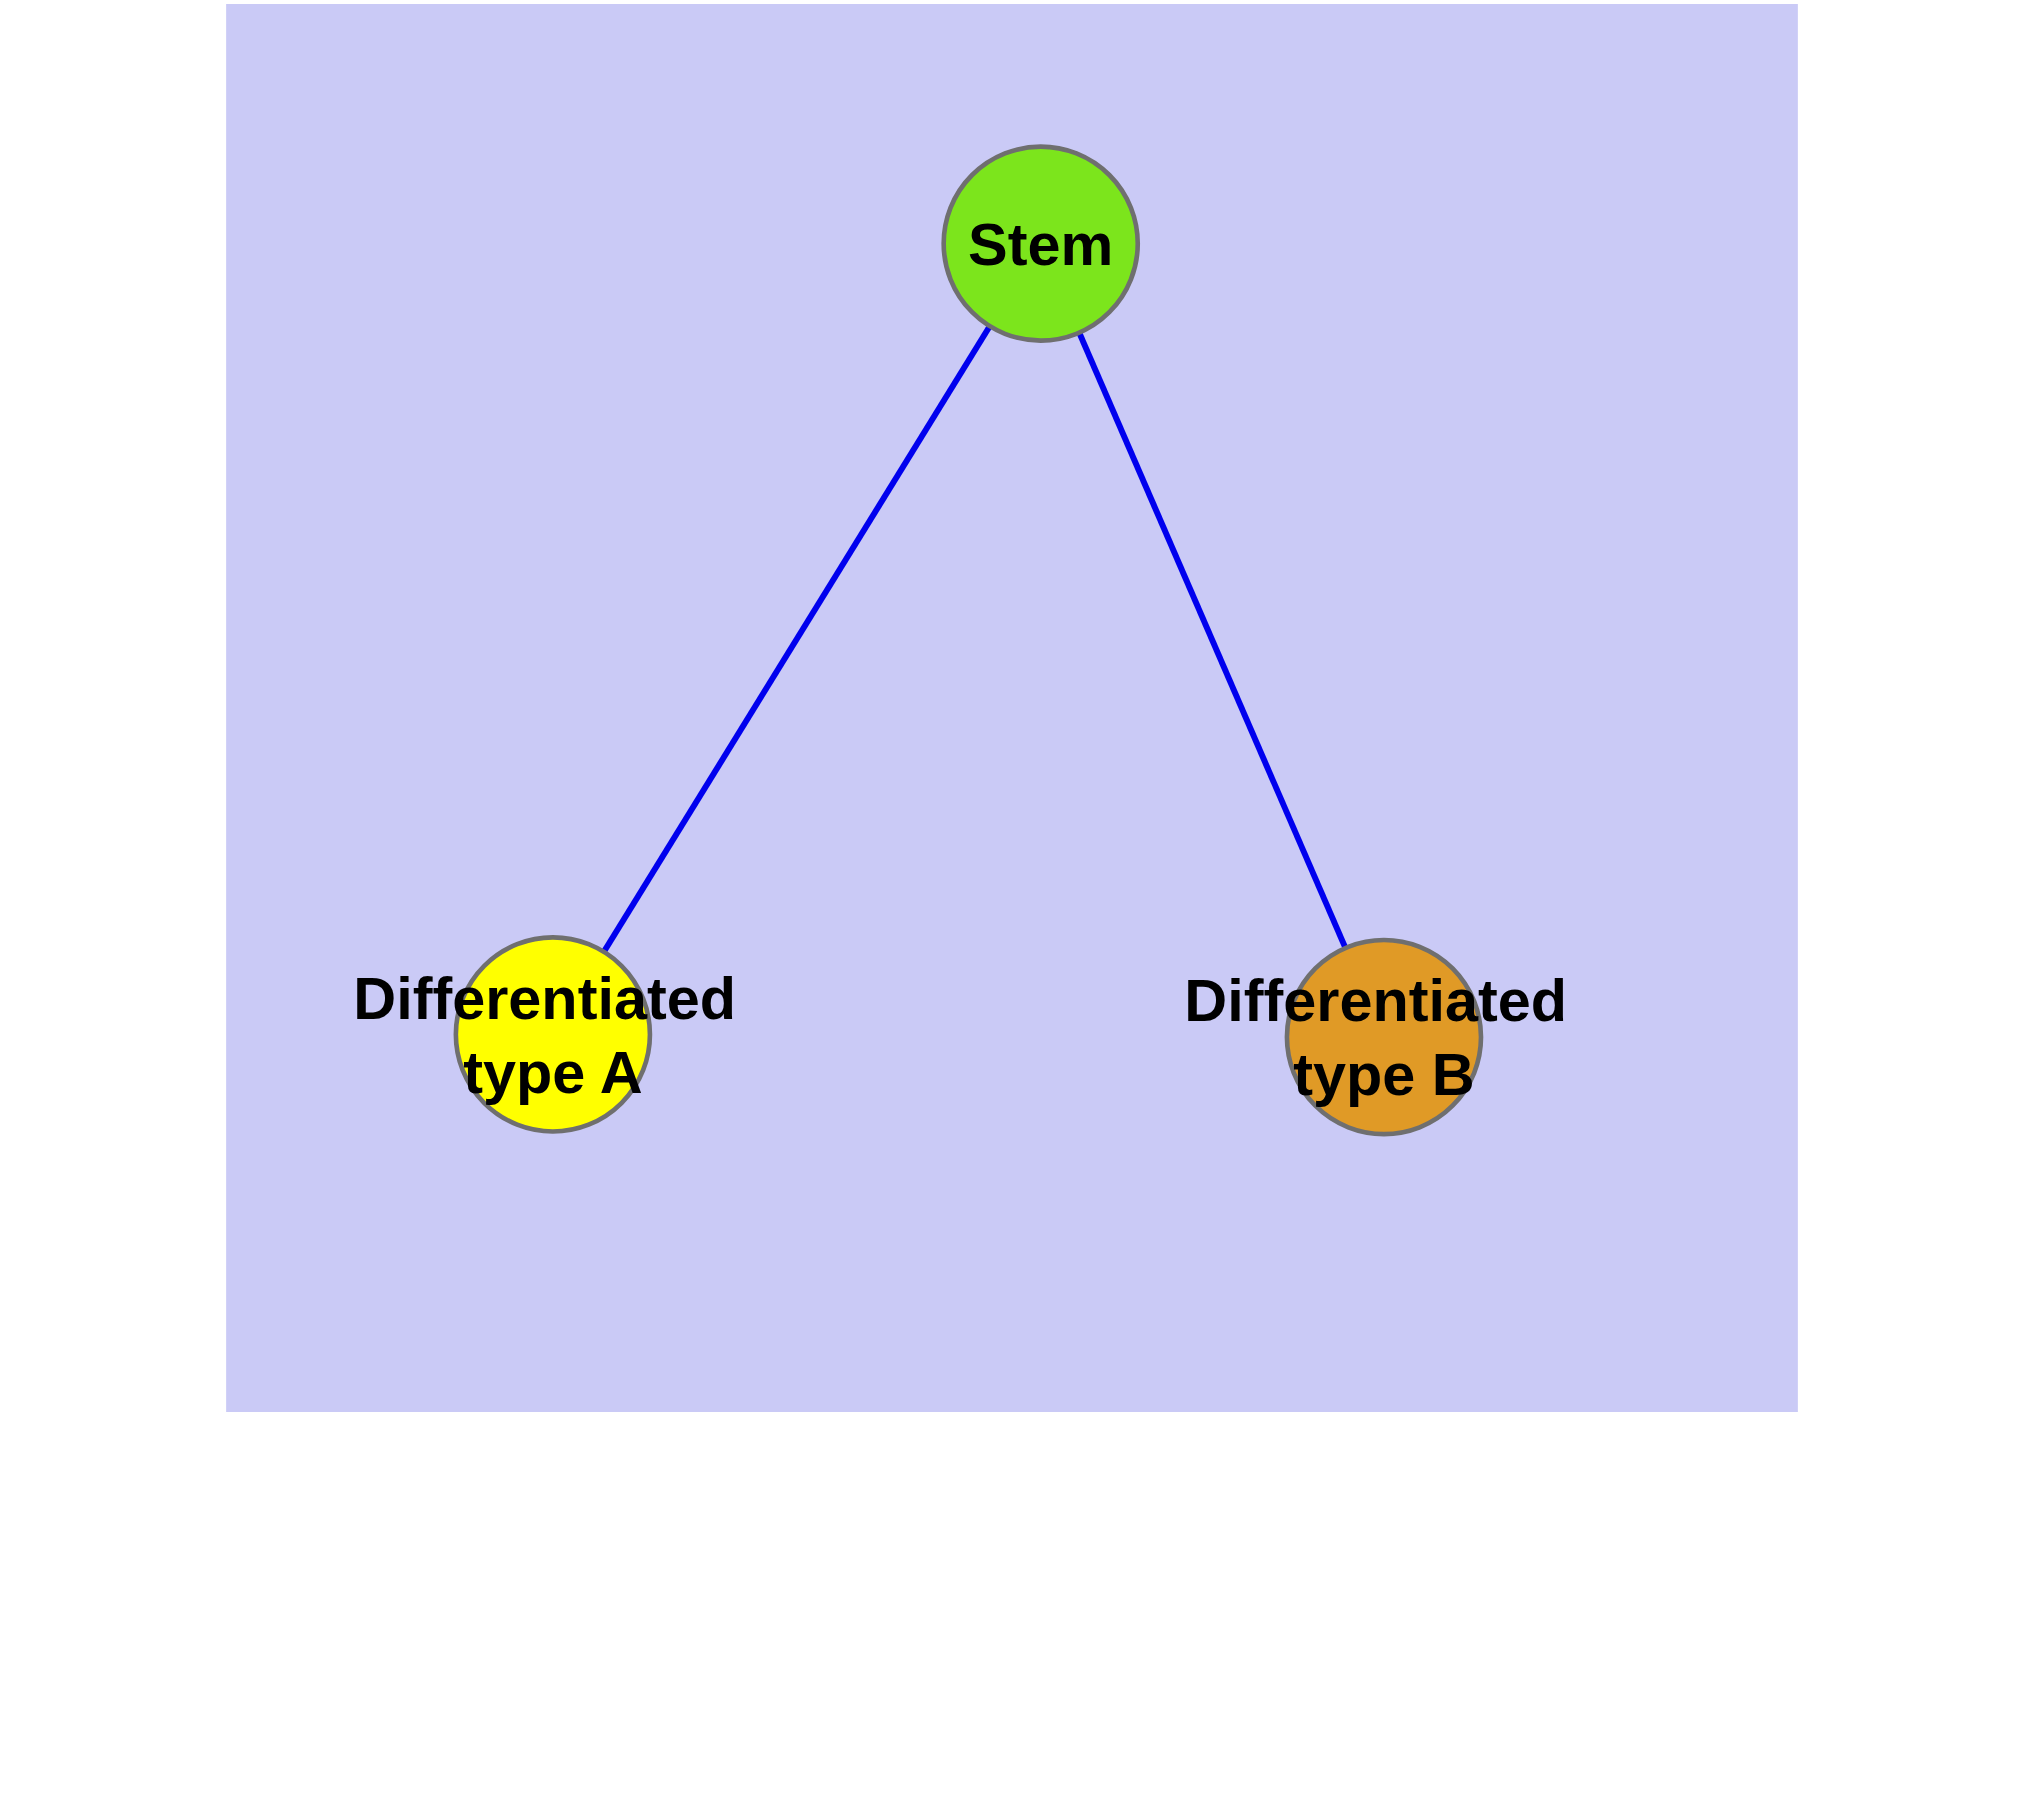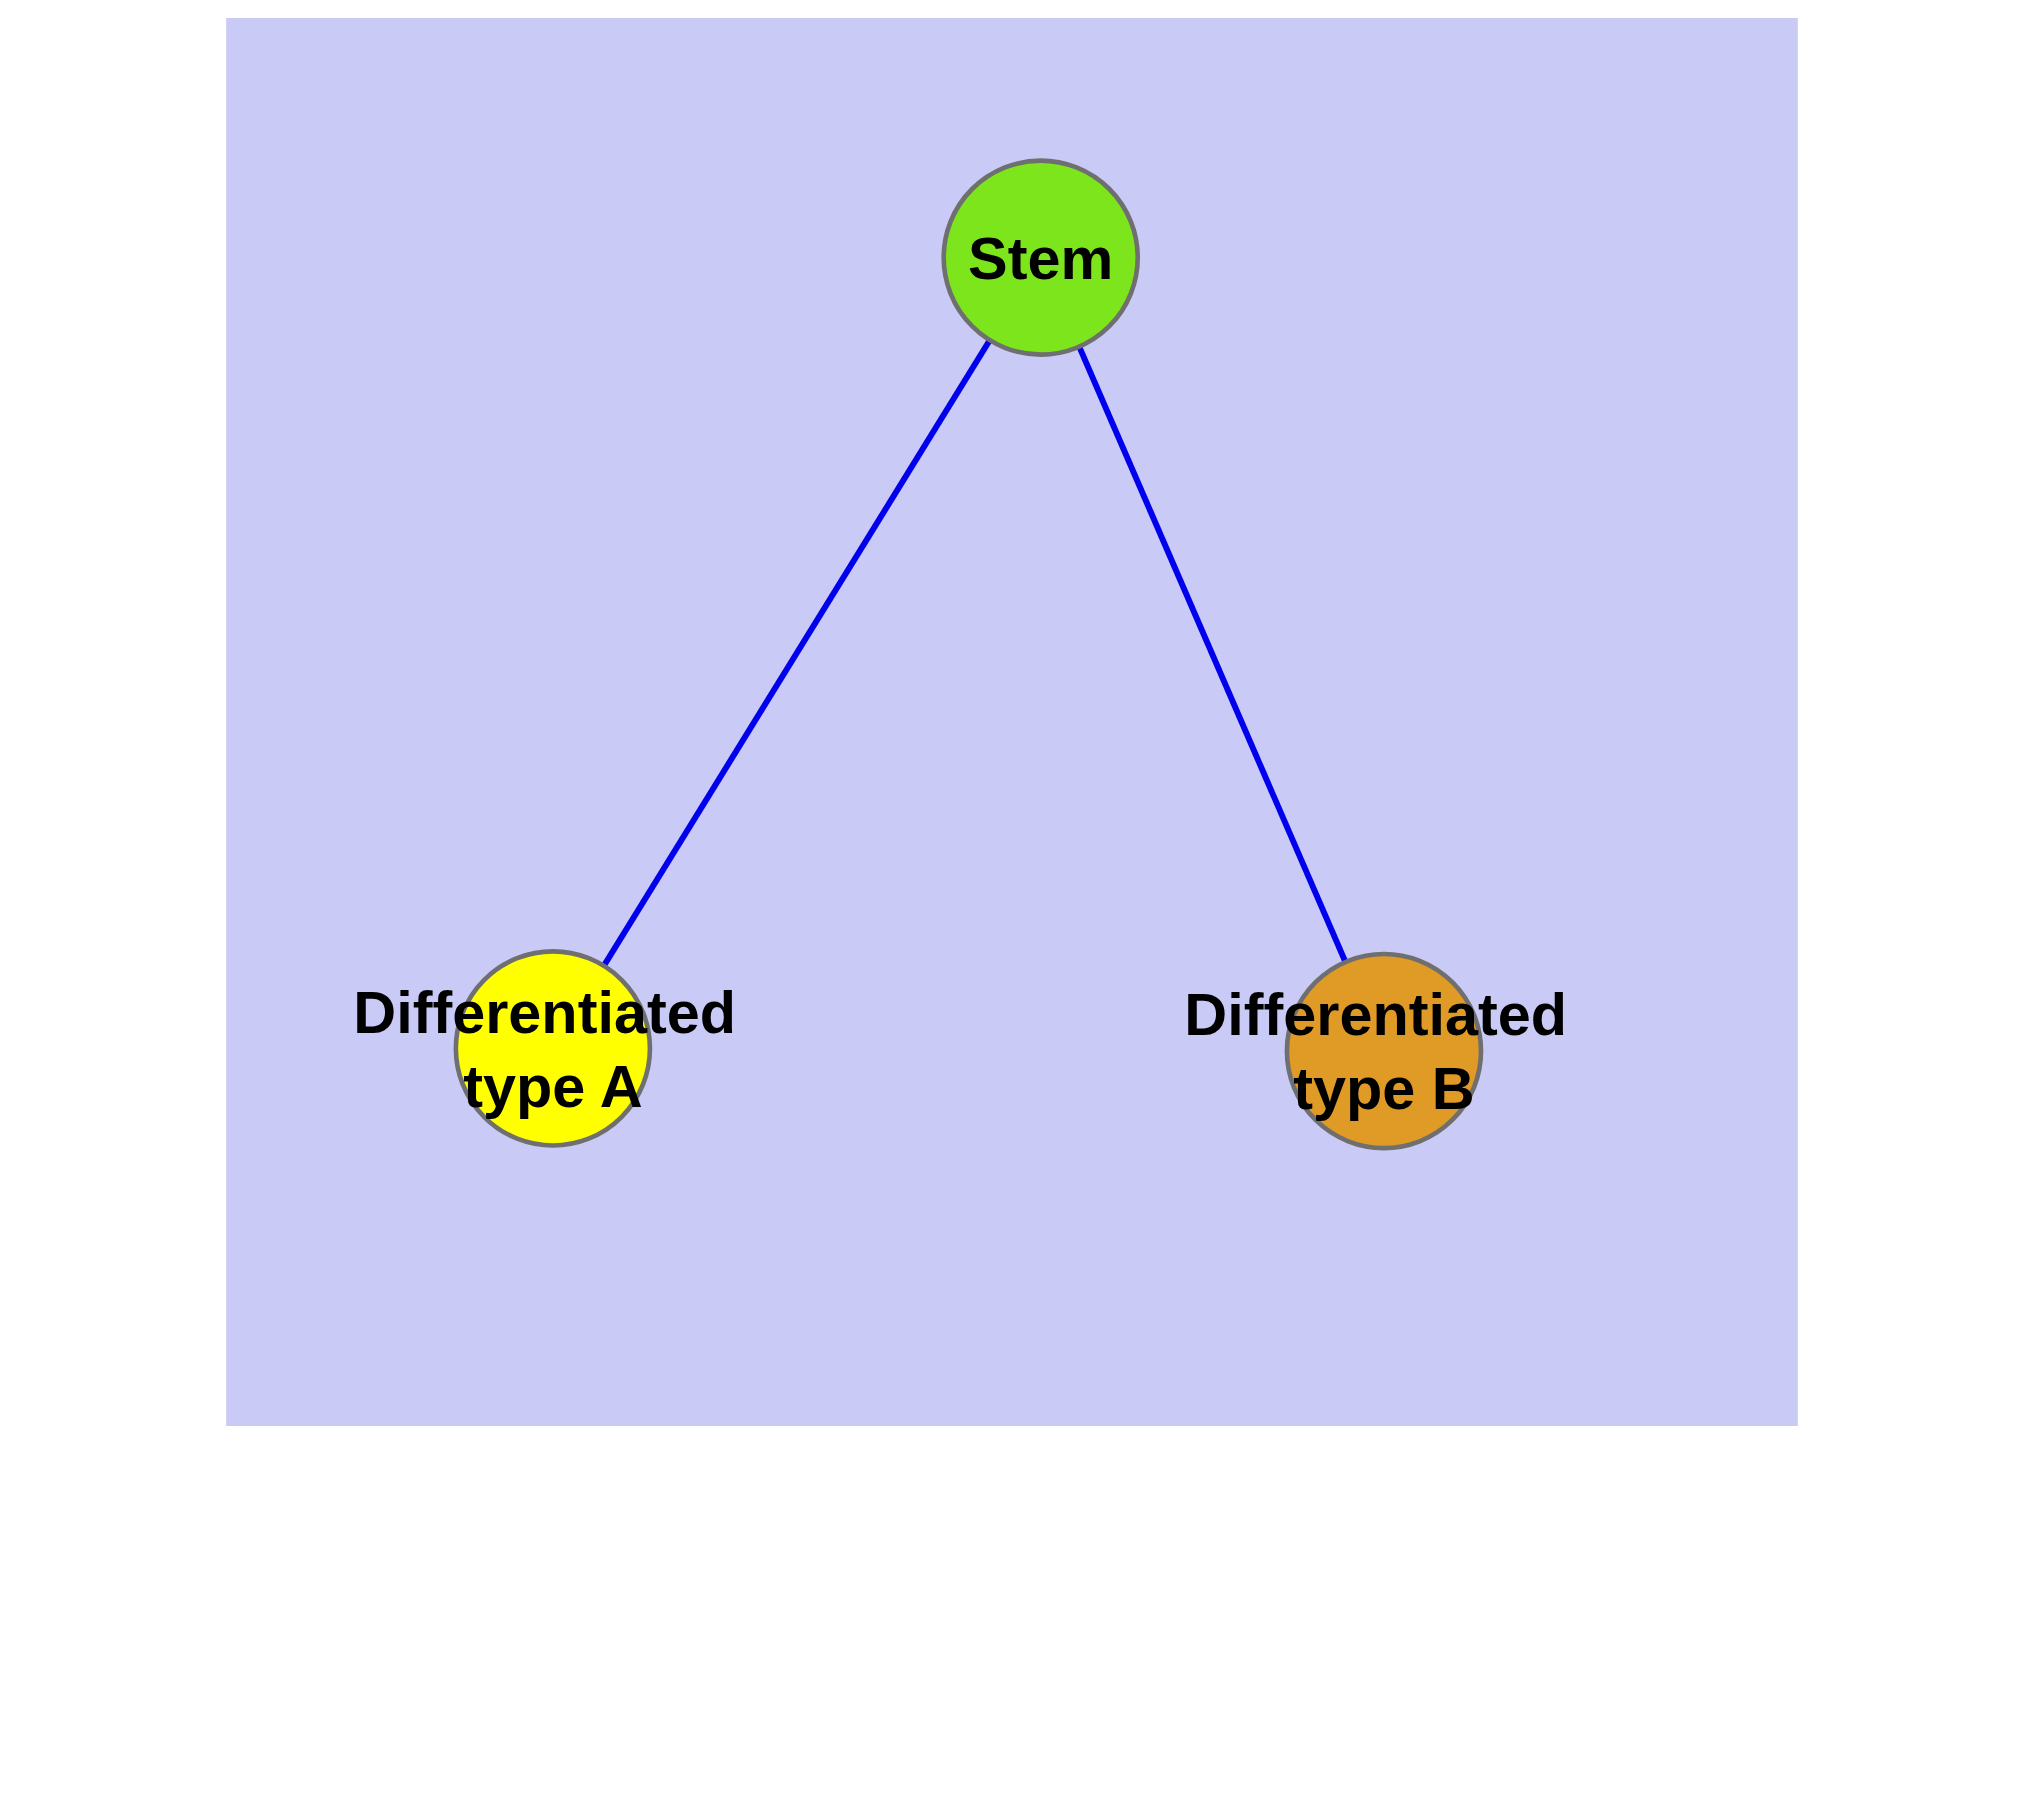--- a/index.html
+++ b/index.html
@@ -11,21 +11,21 @@
     position: relative;
     width: 2021px;
     height: 1812px;
     background: #ffffff;
     font-family: "Liberation Sans", sans-serif;
     overflow: hidden;
   }
   .panel {
     position: absolute;
     left: 2.5px;
-    top: 18px;
+    top: 4px;
     width: 2018px;
     height: 1408px;
   }
   .panel svg {
     display: block;
     width: 100%;
     height: 100%;
   }
   .node-label {
     font-family: "Liberation Sans", sans-serif;

